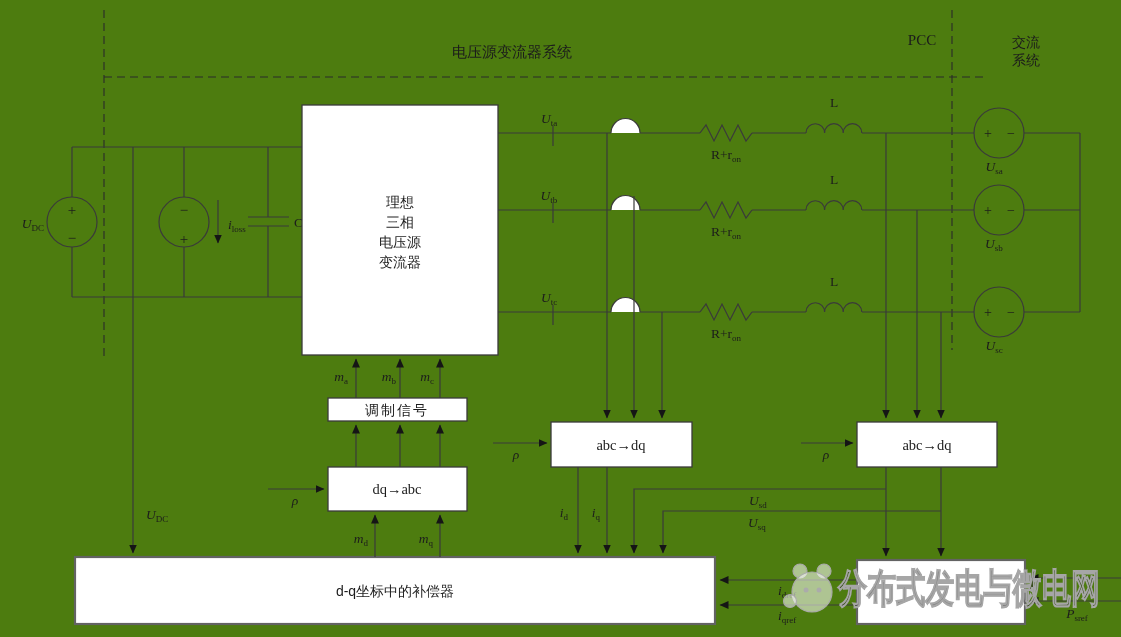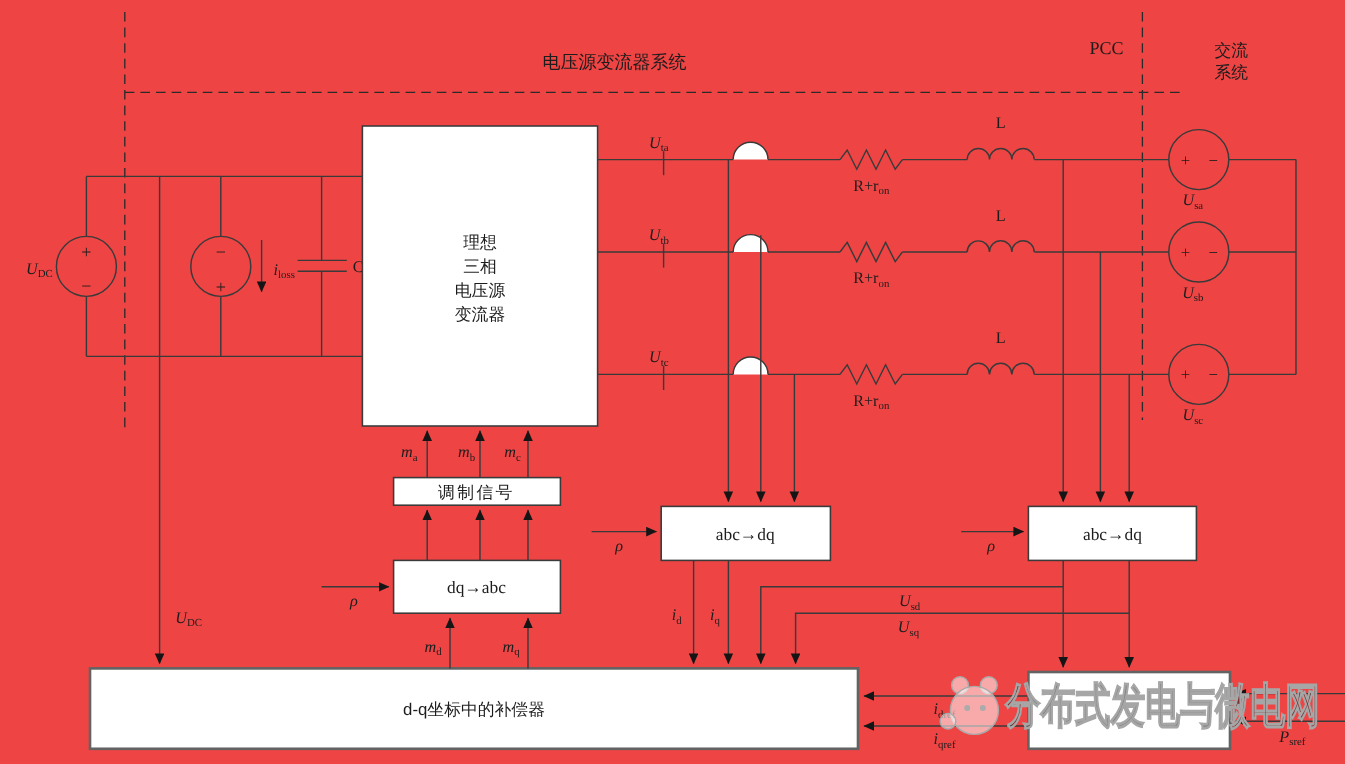--- a/index.html
+++ b/index.html
@@ -1,16 +1,16 @@
 <!DOCTYPE html>
 <html><head>
 <meta charset="utf-8">
 <style>
   html,body{margin:0;padding:0;background:#fff;}
-  .canvas{width:1121px;height:637px;position:relative;background:#ef4444;overflow:hidden;}
+  .canvas{width:1121px;height:637px;position:relative;background:#4d7c0f;overflow:hidden;}
   svg text{font-family:"Liberation Serif",serif;fill:#1c1c1c;}
   .cn{font-family:"Liberation Sans",sans-serif;font-size:14px;}
   .cnt{font-family:"Liberation Sans",sans-serif;font-size:15px;}
   .vr{font-style:italic;font-size:13.5px;}
   .rm{font-size:13.5px;}
   .sub{font-style:normal;font-size:9px;}
   .w{stroke:#3a3a3a;stroke-width:1.2;fill:none;}
   .dash{stroke:#2a2a2a;stroke-width:1.1;fill:none;stroke-dasharray:8 5;}
   .bx{fill:#fff;stroke:#3a3a3a;stroke-width:1.3;}
   .bx2{fill:#fff;stroke:#636363;stroke-width:2.2;}

